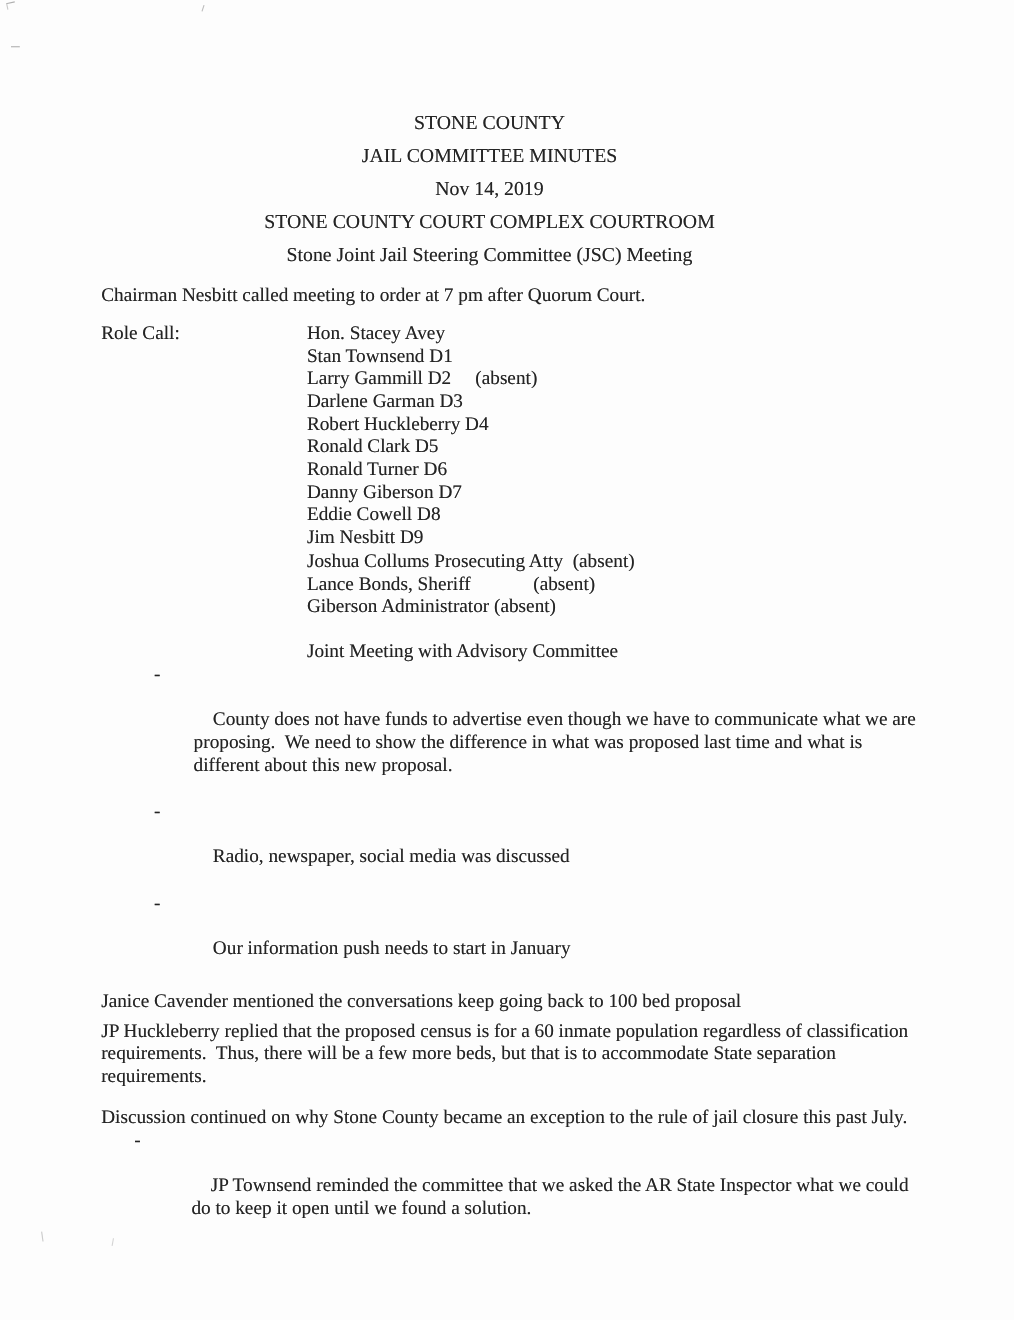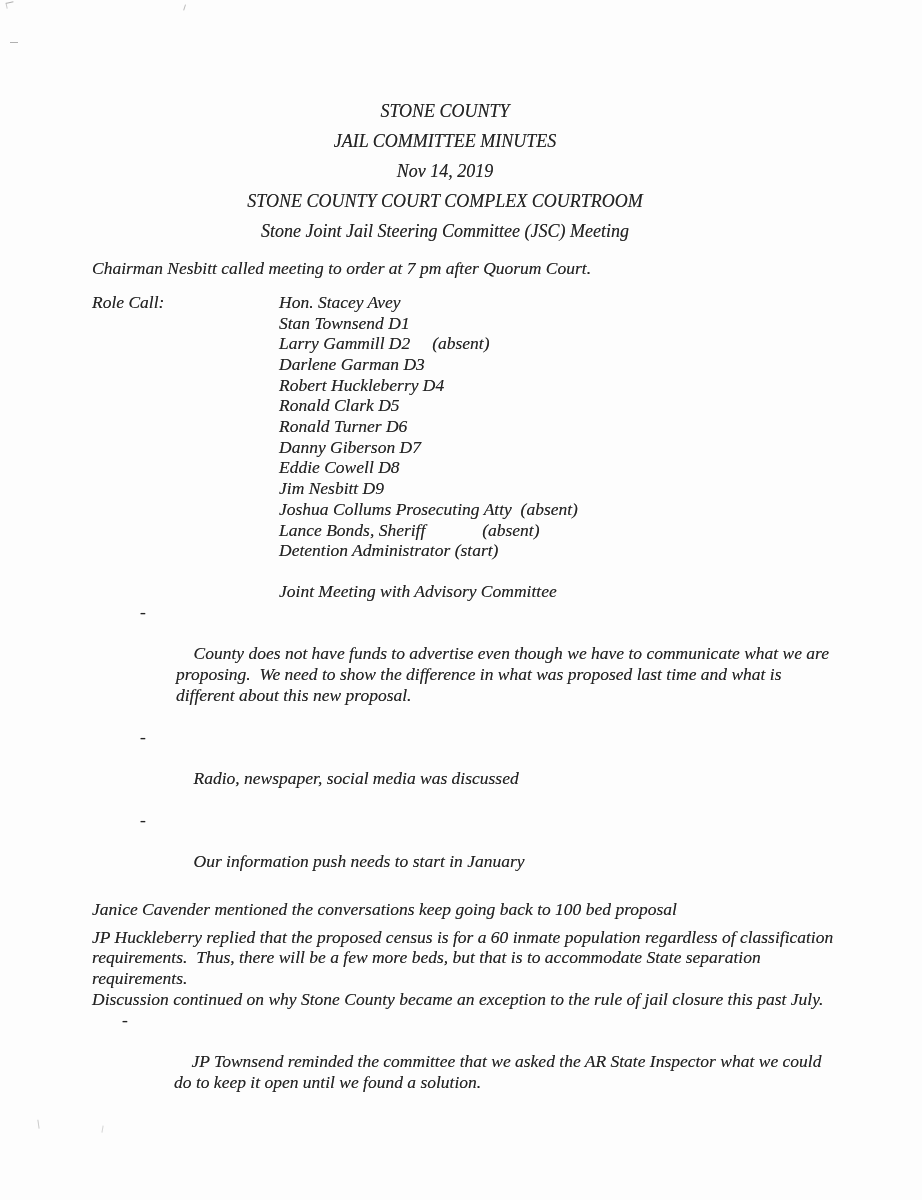--- a/index.html
+++ b/index.html
@@ -10,36 +10,35 @@
     margin: 0 auto;
     background: #fdfdfd;
     overflow: hidden;
     font-family: "Liberation Serif", "DejaVu Serif", serif;
     color: #242424;
     font-size: 17.5px;
     line-height: 20.8px;
     text-shadow: 0 0 0.5px rgba(45,45,45,0.55);
     box-sizing: border-box;
     padding: 101px 88px 0 92px;
-    font-style: italic;
   }
   .header { text-align: center; position: relative; left: -18px; }
   .header .h-line { font-size: 18px; line-height: 21px; margin-bottom: 9px; white-space: pre; }
   .opening { margin: 16px 0 0 0; white-space: pre-wrap; }
   .rollcall { display: flex; margin-top: 13px; gap: 24px; }
   .rc-label { width: 163px; flex: 0 0 163px; }
   .rc-names { flex: 1; }
   .rc-names .rc-row { white-space: pre; line-height: 20.7px; }
   .joint-block { margin-top: 20px; }
   .joint-block .rc-row { white-space: pre; line-height: 20.8px; }
   .para { margin: 0; white-space: pre-wrap; }
   .mt49 { margin-top: 49px; }
   .mt6  { margin-top: 6px; }
   .mt7  { margin-top: 7px; }
-  .mt10 { margin-top: 0; }
+  .mt10 { margin-top: 16px; }
   .mt13 { margin-top: 13px; }
   .bullet { position: relative; padding-left: 84px; white-space: pre-wrap; margin: 0; }
   .bullet .dash { position: absolute; left: 48px; top: 0; }
   .bullet2 { padding-left: 82px; }
   .bullet2 .dash { left: 30px; }
   
   .artifact { position: absolute; pointer-events: none; }
   .a1 { top: 2px; left: 6px; width: 7px; height: 5px;
         border-top: 1px solid rgba(80,80,80,0.45);
         border-left: 1px solid rgba(80,80,80,0.3); transform: rotate(-12deg); }
@@ -81,21 +80,21 @@
       <div class="rc-row">Larry Gammill D2     (absent)</div>
       <div class="rc-row">Darlene Garman D3</div>
       <div class="rc-row">Robert Huckleberry D4</div>
       <div class="rc-row">Ronald Clark D5</div>
       <div class="rc-row">Ronald Turner D6</div>
       <div class="rc-row">Danny Giberson D7</div>
       <div class="rc-row">Eddie Cowell D8</div>
       <div class="rc-row">Jim Nesbitt D9</div>
       <div class="rc-row">Joshua Collums Prosecuting Atty  (absent)</div>
       <div class="rc-row">Lance Bonds, Sheriff             (absent)</div>
-      <div class="rc-row">Detention Administrator (start)</div>
+      <div class="rc-row">Giberson Administrator (absent)</div>
       <div class="joint-block">
         <div class="rc-row">Joint Meeting with Advisory Committee</div>
       </div>
     </div>
   </div>
 
 
   <div class="bullet">
     <span class="dash">-</span>
     <span>County does not have funds to advertise even though we have to communicate what we are proposing.  We need to show the difference in what was proposed last time and what is different about this new proposal.</span>

